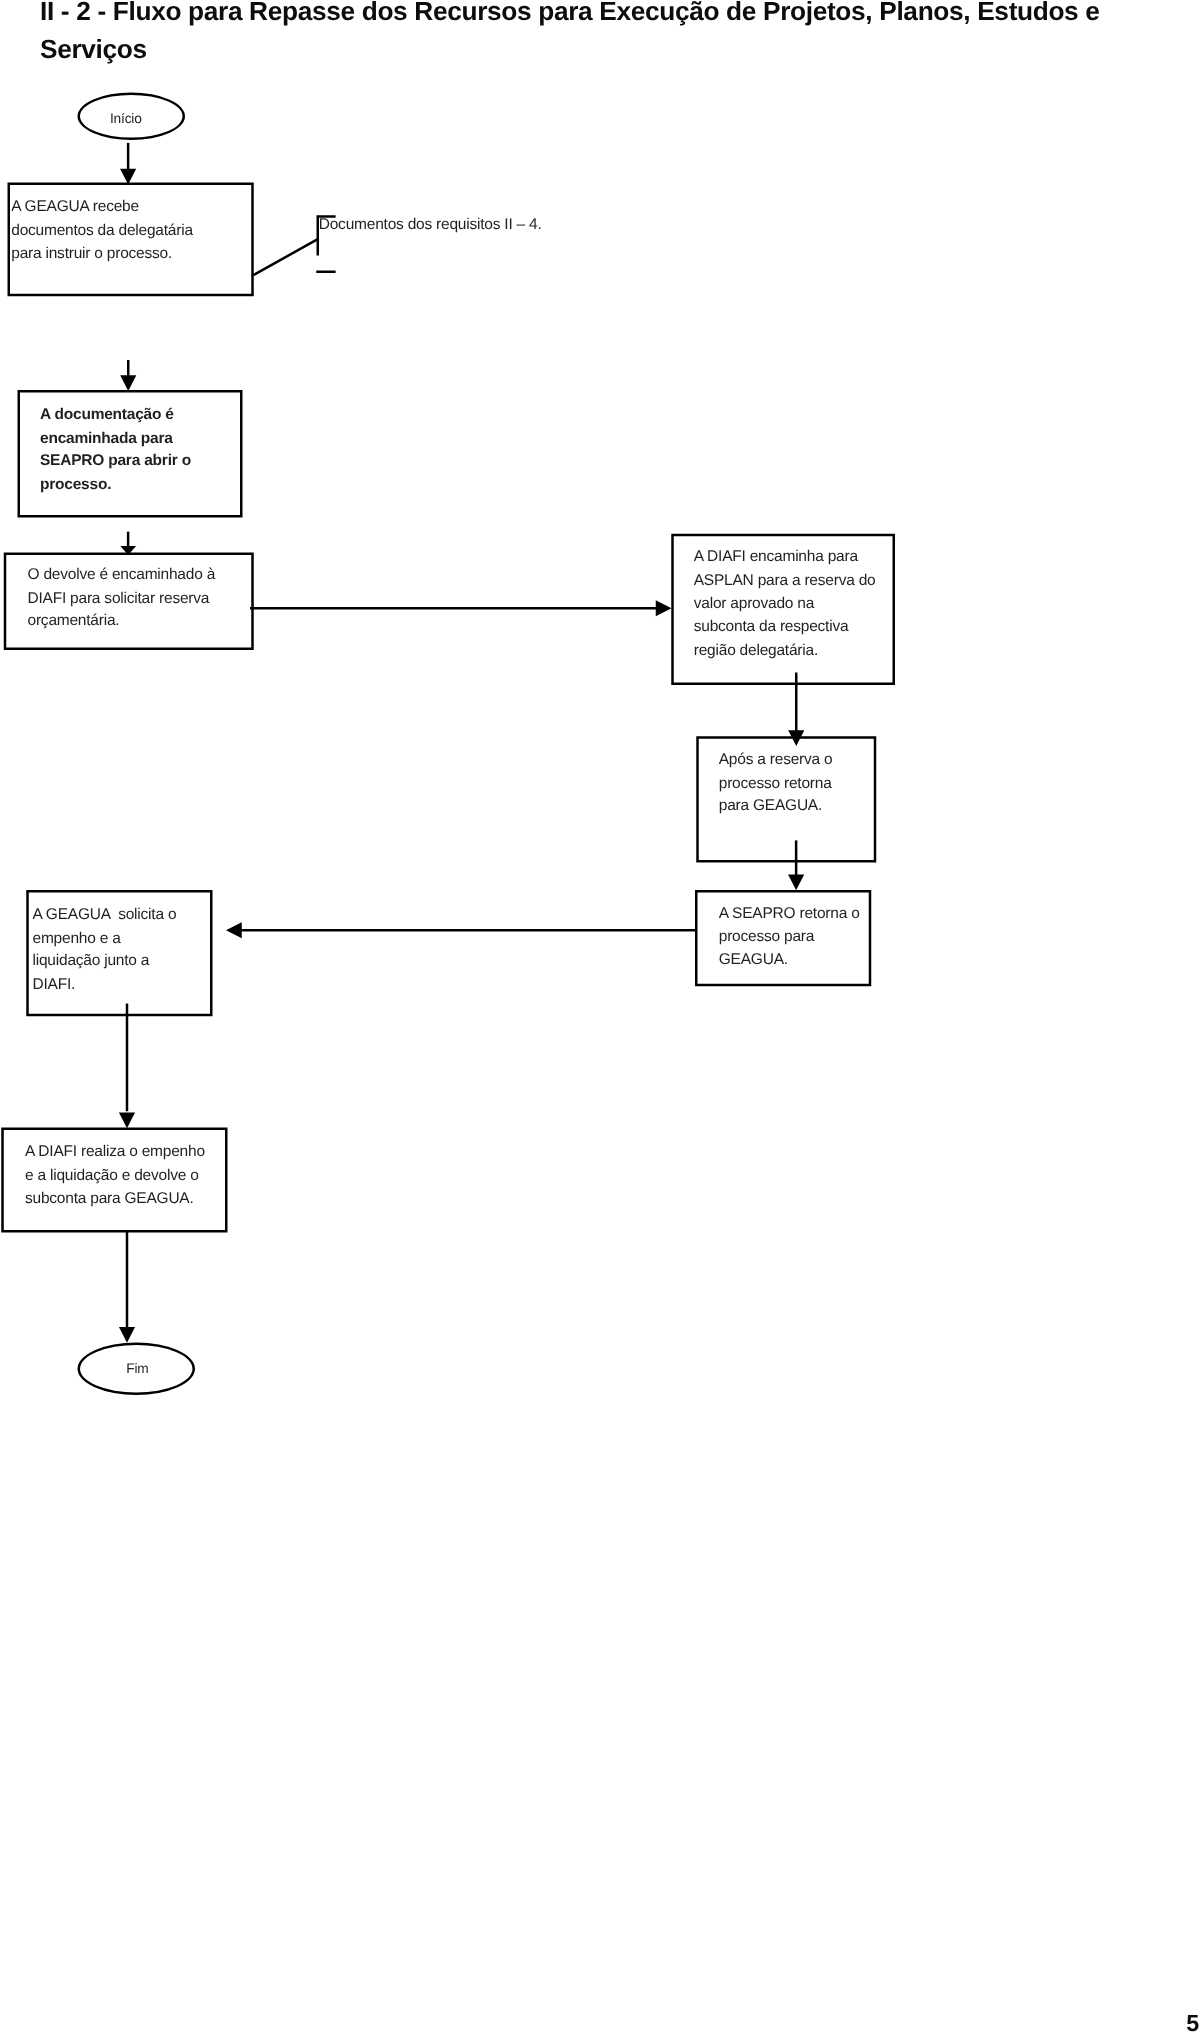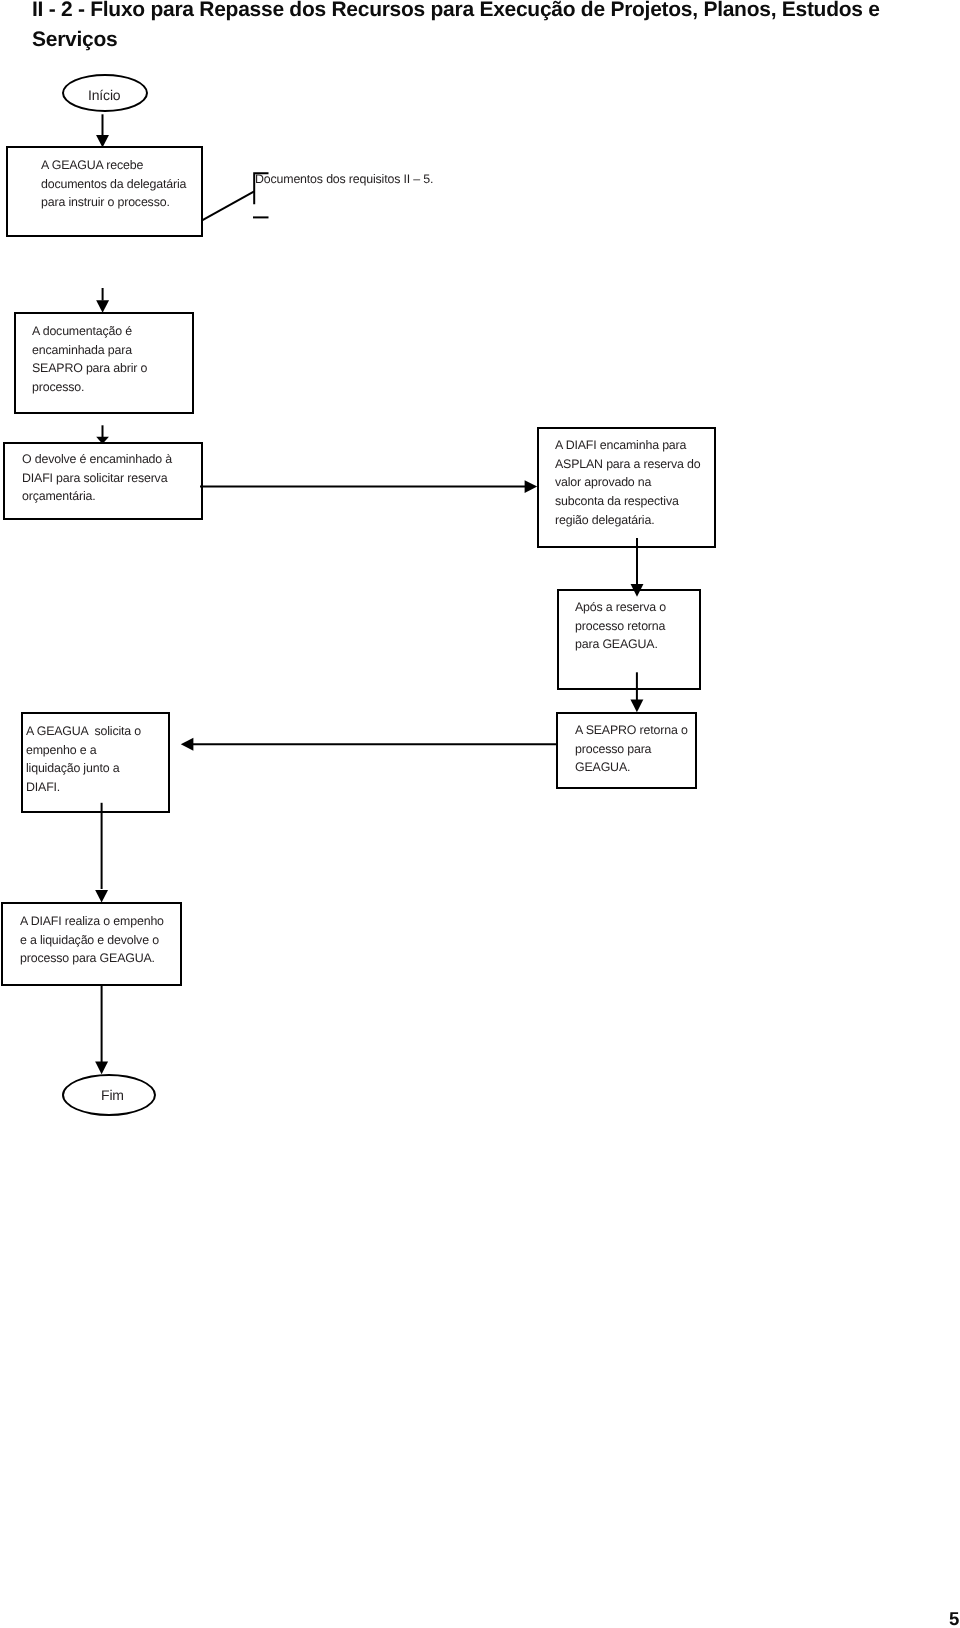--- a/index.html
+++ b/index.html
@@ -14,21 +14,21 @@
   #title{position:absolute;will-change:transform;left:32px;top:-5.3px;width:890px;font-size:21px;font-weight:bold;
          line-height:29.5px;letter-spacing:-0.27px;color:#0d0d0d;}
 
   .node{position:absolute;border:2px solid #000;box-sizing:border-box;background:transparent;}
 
   .txt{position:absolute;will-change:transform;font-size:12.4px;letter-spacing:-0.17px;line-height:18.7px;
        color:#231f20;white-space:pre;}
 
   .ell{position:absolute;box-sizing:border-box;border:2px solid #000;border-radius:50%;
        background:transparent;}
-  .elbl{position:absolute;will-change:transform;font-size:14px;letter-spacing:-0.17px;line-height:12.4px;color:#231f20;white-space:pre;}
+  .elbl{position:absolute;will-change:transform;font-size:11px;letter-spacing:-0.17px;line-height:12.4px;color:#231f20;white-space:pre;}
 
   svg#wires{position:absolute;left:0;top:0;width:960px;height:1628px;overflow:visible;}
   svg#wires line,svg#wires path{stroke:#000;stroke-width:2;fill:none;
        stroke-linecap:butt;}
   svg#wires path.diag{shape-rendering:auto;}
   svg#wires polygon{fill:#000;stroke:none;}
 
   #pageno{position:absolute;will-change:transform;font-size:18.6px;font-weight:bold;color:#0d0d0d;line-height:18.6px;}
 </style>
 </head>
@@ -81,27 +81,27 @@
       <path d="M 253 217.4 L 268.5 217.4"></path>
     </g>
   </svg>
 
   <div class="nodegrp">
     <div class="ell" style="left:62px;top:74px;width:86px;height:38px;"></div>
     <div class="elbl" style="left:88px;top:88.7px;">Início</div>
   </div>
   <div class="nodegrp">
     <div class="node" style="left:6px;top:146.3px;width:197px;height:90.4px;"></div>
-    <div class="txt" style="left:41px;top:155.9px;">A GEAGUA recebe
+    <div class="txt" style="left:9px;top:155.9px;">A GEAGUA recebe
 documentos da delegatária
 para instruir o processo.</div>
   </div>
   <div class="nodegrp">
     <div class="node" style="left:14px;top:312.3px;width:180.3px;height:101.6px;"></div>
-    <div class="txt" style="left:31.6px;top:321.8px;">A documentação é
+    <div class="txt" style="left:31.6px;top:321.8px;font-weight:bold;">A documentação é
 encaminhada para
 SEAPRO para abrir o
 processo.</div>
   </div>
   <div class="nodegrp">
     <div class="node" style="left:2.6px;top:442.3px;width:200.5px;height:78px;"></div>
     <div class="txt" style="left:21.7px;top:450px;">O devolve é encaminhado à
 DIAFI para solicitar reserva
 orçamentária.</div>
   </div>
@@ -129,26 +129,26 @@
     <div class="node" style="left:21.3px;top:711.7px;width:149.2px;height:101.1px;"></div>
     <div class="txt" style="left:26px;top:721.8px;">A GEAGUA  solicita o
 empenho e a
 liquidação junto a
 DIAFI.</div>
   </div>
   <div class="nodegrp">
     <div class="node" style="left:1.3px;top:902px;width:180.7px;height:84.1px;"></div>
     <div class="txt" style="left:19.7px;top:911.5px;">A DIAFI realiza o empenho
 e a liquidação e devolve o
-processo para GEAGUA.</div>
+subconta para GEAGUA.</div>
   </div>
   <div class="nodegrp">
     <div class="ell" style="left:62px;top:1074px;width:94px;height:42px;"></div>
     <div class="elbl" style="left:100.8px;top:1089.3px;">Fim</div>
   </div>
 
   <div class="nodegrp">
-    <div class="txt" style="left:255.4px;top:170.4px;">Documentos dos requisitos II – 5.</div>
+    <div class="txt" style="left:255.4px;top:170.4px;">Documentos dos requisitos II – 4.</div>
   </div>
 
   <div id="pageno" style="left:948.8px;top:1610.3px;">5</div>
 
 </div>
 
 </body></html>

